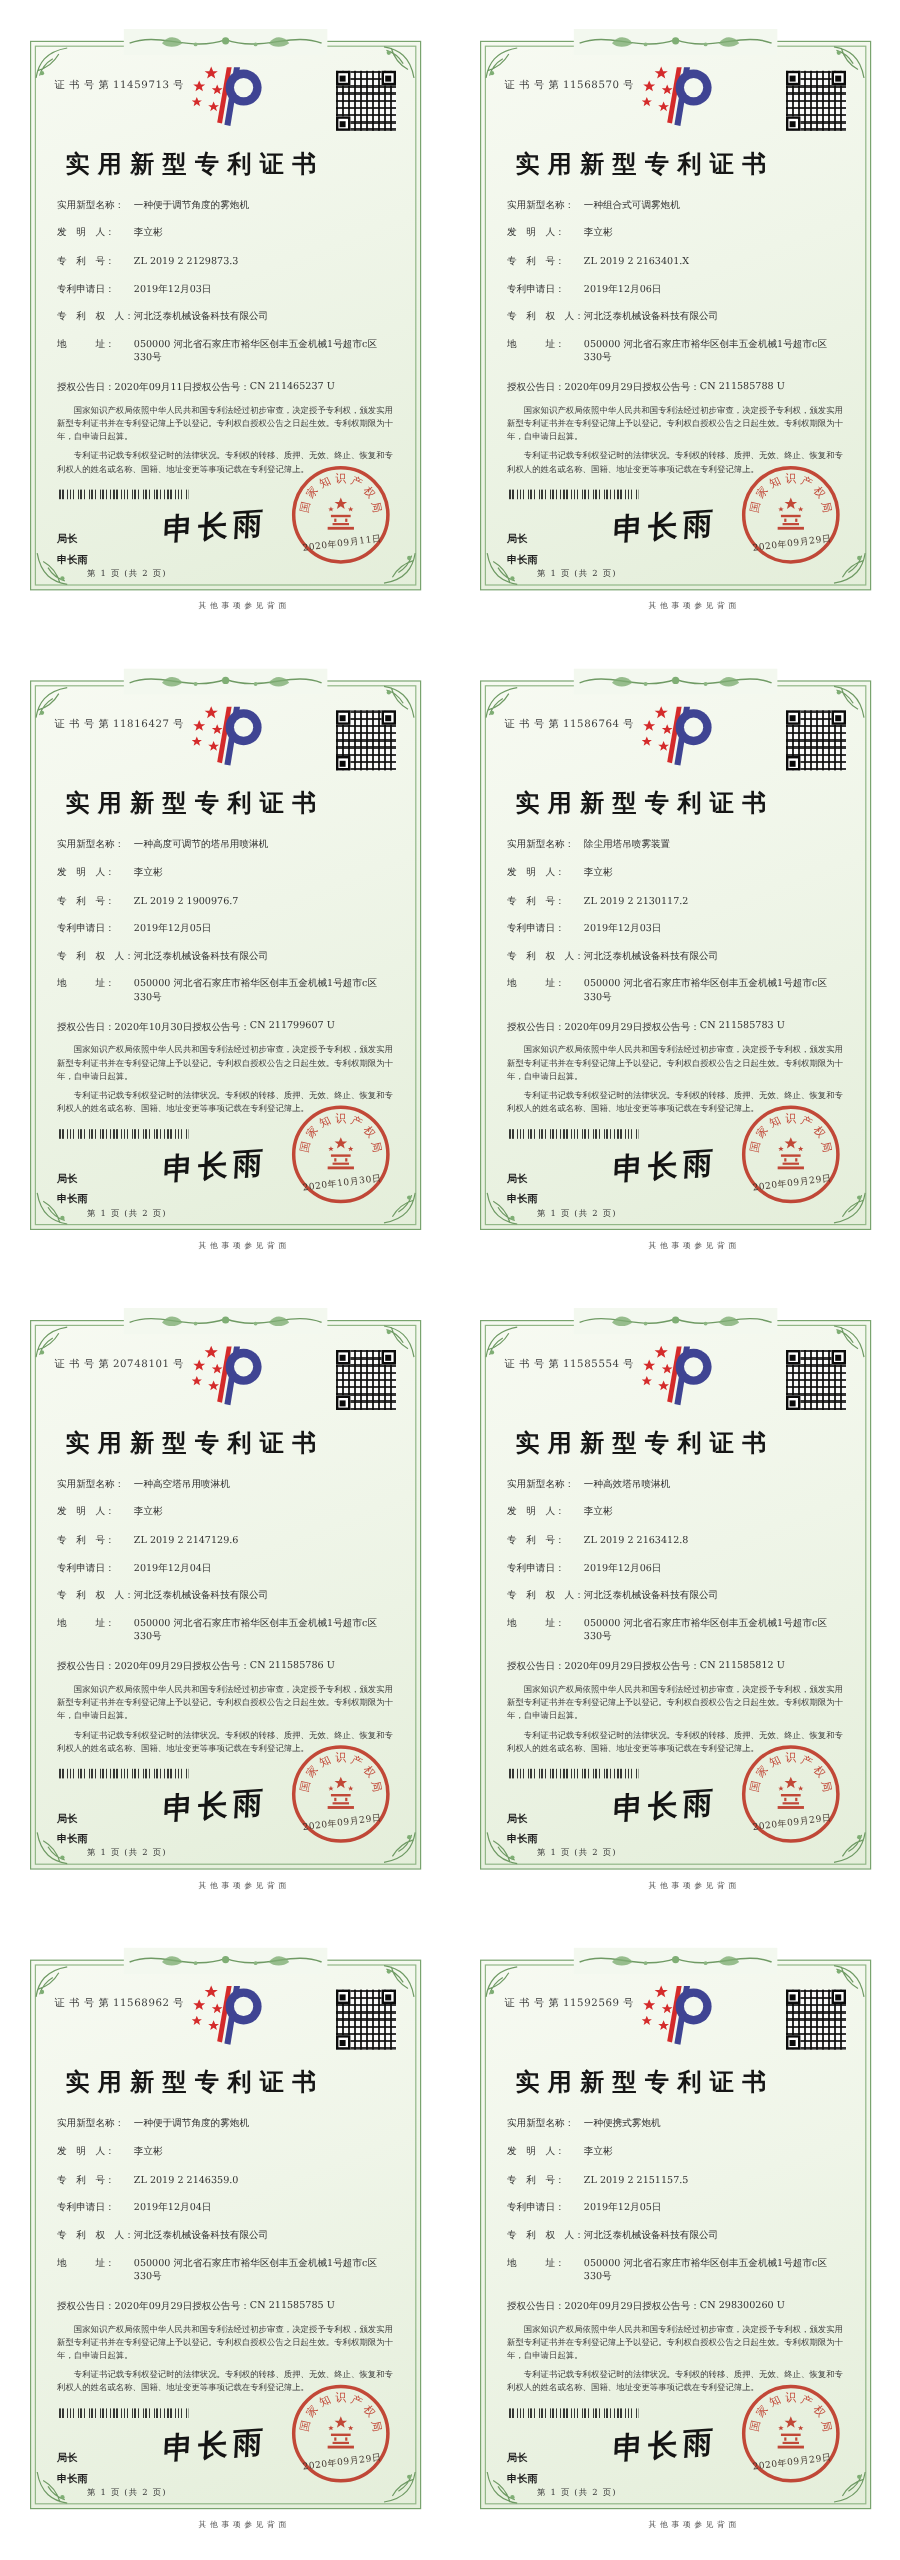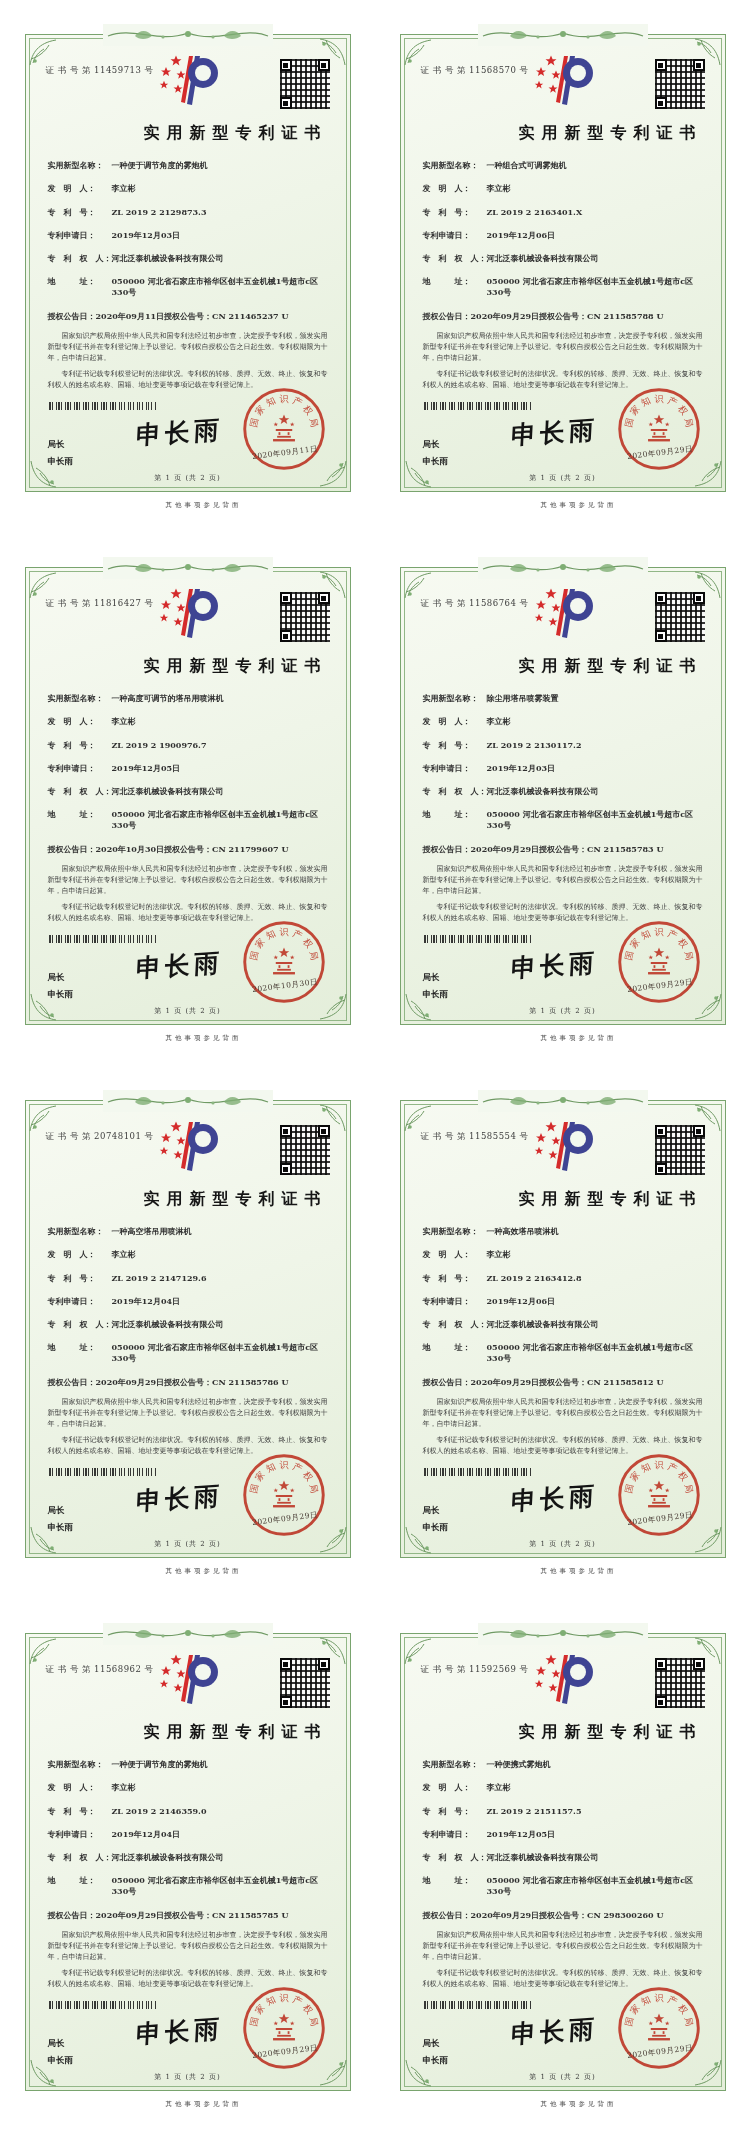--- a/index.html
+++ b/index.html
@@ -19,43 +19,43 @@
   .head{position:relative;height:62px;}
   .certno{position:absolute;left:-2px;top:16px;font-size:8.5px;letter-spacing:.5px;color:#3c3c3c;white-space:nowrap;}
   .certno span{margin-right:3px;}
   .logo{position:absolute;left:50%;top:2px;transform:translateX(-50%);}
   .qr{position:absolute;right:-2px;top:10px;width:50px;height:50px;background:
       repeating-linear-gradient(0deg,rgba(10,10,10,.82) 0 2px,transparent 2px 6px),
       repeating-linear-gradient(90deg,rgba(10,10,10,.85) 0 2px,rgba(250,250,250,.92) 2px 5px);}
   .qr .f{position:absolute;width:12px;height:12px;border:2.5px solid #0a0a0a;background:#fff;box-sizing:border-box;}
   .qr .f::after{content:"";position:absolute;inset:1.5px;background:#0a0a0a;}
   .qr .f.tl{top:0;left:0;} .qr .f.tr{top:0;right:0;} .qr .f.bl{bottom:0;left:0;}
-  .title{margin:12px 0 0;text-align:right;font-size:16px;font-weight:700;color:#161616;
+  .title{margin:12px 0 0;text-align:left;font-size:20px;font-weight:700;color:#161616;
          letter-spacing:7px;text-indent:7px;white-space:nowrap;}
-  .fields{margin-top:16px;font-weight:bold;}
+  .fields{margin-top:16px;}
   .field{display:flex;font-size:8px;line-height:1.35;margin:0 0 12.5px;color:#303030;}
   .lab{flex:0 0 64px;color:#333;}
   .val{flex:1;}
   .grantrow{display:flex;justify-content:flex-start;margin-bottom:9px;}
   .grantrow .pair{display:flex;font-size:8px;color:#303030;}
   .grantrow .lab{flex:0 0 auto;}
   .legal{font-size:7px;line-height:1.6;text-align:justify;text-indent:2em;color:#3d3d3d;margin:0 0 5px;}
   .barcode{width:108px;height:8px;margin:10px 0 0 1px;opacity:.85;background:
       repeating-linear-gradient(90deg,#161616 0 1.5px,transparent 1.5px 3px,#161616 3px 4px,
       transparent 4px 7px,#161616 7px 7.8px,transparent 7.8px 9px);}
   .signrow{position:relative;height:58px;margin-top:6px;}
   .director{position:absolute;left:0;top:20px;font-size:8.5px;font-weight:600;line-height:2.1;color:#1f1f1f;}
   .sig{position:absolute;left:88px;top:0;font-size:25px;font-weight:700;color:#141414;
        transform:rotate(-4deg) skewX(-7deg);letter-spacing:4px;}
   .sealwrap{position:absolute;right:24px;bottom:20px;width:84px;height:84px;}
   .seal{mix-blend-mode:multiply;opacity:.92;}
   .sealdate{position:absolute;left:-12px;bottom:13px;width:110px;text-align:center;font-size:7.5px;
             color:#43362f;transform:rotate(-7deg);letter-spacing:.5px;}
-  .pagefoot{position:absolute;left:0;right:0;bottom:8px;text-align:center;font-size:7px;
-            letter-spacing:1px;color:#3a3a3a;}
+  .pagefoot{position:absolute;left:0;right:0;bottom:8px;font-size:7px;
+            letter-spacing:1px;color:#3a3a3a;padding-left:47px;}
   .backnote{margin-top:9px;text-align:center;font-size:6.5px;letter-spacing:3px;color:#4c4c4c;padding-left:32px;}
   svg text{font-family:"DejaVu Serif","Liberation Serif",serif;}
 </style>
 </head>
 <body>
 
 <div id="grid">
   <div class="cell">
     <div class="paper">
 

